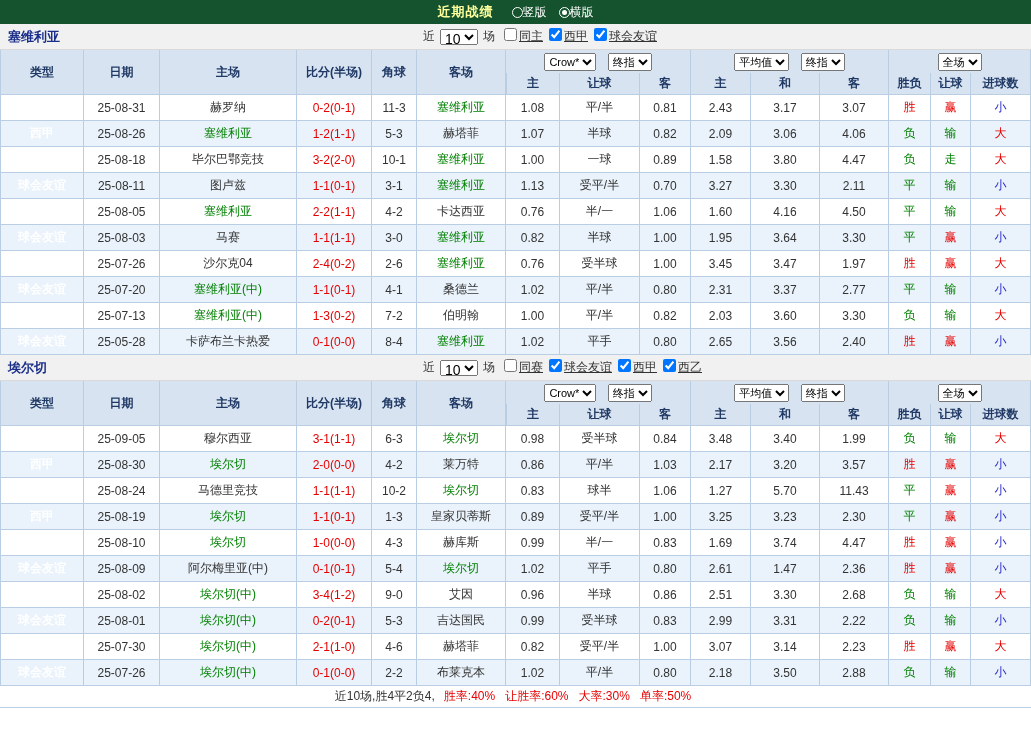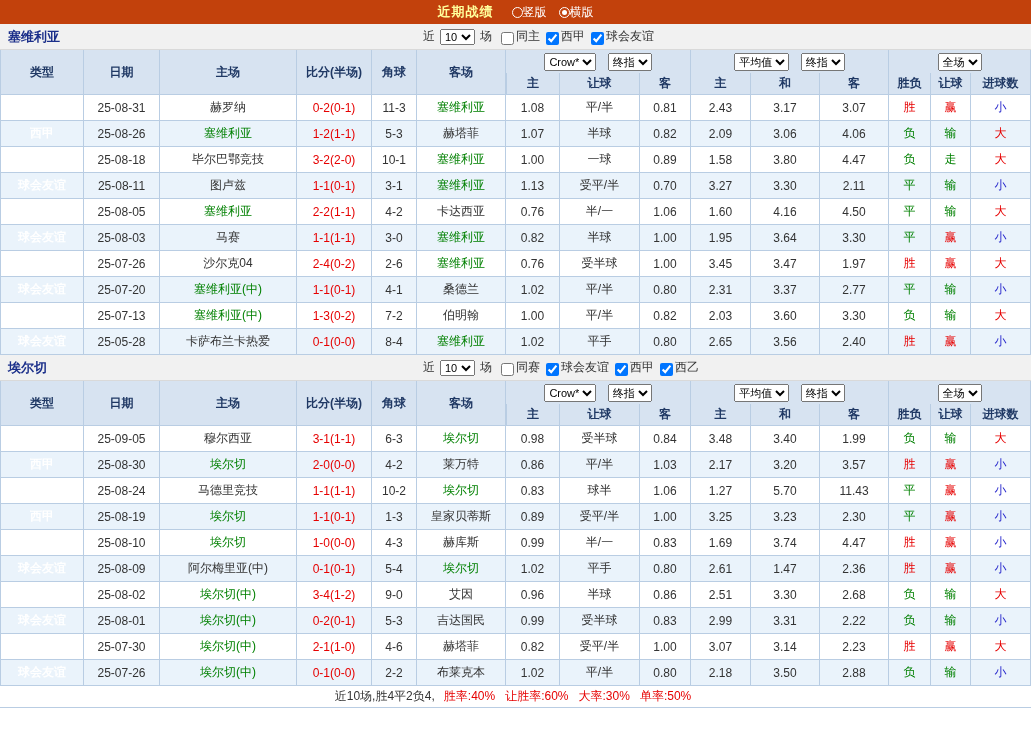--- a/index.html
+++ b/index.html
@@ -1,32 +1,32 @@
 <!DOCTYPE html>
 <html><head>
 <meta charset="utf-8">
 <style>
   * { margin:0; padding:0; box-sizing:border-box; }
   body { font-family:"Liberation Sans","DejaVu Sans",sans-serif; font-size:12px; color:#333; background:#fff; }
   .page { width:1031px; }
 
   
-  .topbar { height:24px; background:#c2410c; display:flex; align-items:center; justify-content:center; gap:6px; }
+  .topbar { height:24px; background:#14532d; display:flex; align-items:center; justify-content:center; gap:6px; }
   .topbar .title { color:#ffff9c; font-weight:bold; font-size:13px; letter-spacing:1px; }
   .radio { display:inline-flex; align-items:center; margin-left:12px; color:#fff; cursor:pointer; }
   .radio .dot { width:11px; height:11px; border:1px solid #fff; border-radius:50%; position:relative; display:inline-block; }
   .radio.sel .dot::after { content:""; position:absolute; left:2px; top:2px; right:2px; bottom:2px; background:#fff; border-radius:50%; }
 
   
   .section-head { height:26px; background:#f1f1f1; border-bottom:1px solid #d9d9d9; position:relative; display:flex; align-items:center; }
   .team-name { font-weight:bold; color:#1b2f8a; font-size:13px; padding-left:8px; }
   .filters { position:absolute; left:420px; top:0; height:100%; display:flex; align-items:center; }
   .filters .flabel { color:#333; margin:0 3px; }
-  .filters select { font-size:11px; height:16px; margin:0 2px; }
-  .filters label { display:inline-flex; align-items:flex-end; cursor:pointer; }
+  .filters select { font-size:14px; height:16px; margin:0 2px; }
+  .filters label { display:inline-flex; align-items:flex-start; cursor:pointer;text-decoration:underline; }
   .filters input[type=checkbox] { width:13px; height:13px; margin:0 2px 0 6px; }
 
   
   table { width:1031px; table-layout:fixed; border-collapse:separate; border-spacing:0; }
   th, td { border-right:1px solid #b9cde3; border-bottom:1px solid #b9cde3; text-align:center; overflow:hidden; white-space:nowrap; padding:0; }
   th:first-child, td:first-child { border-left:1px solid #b9cde3; }
   thead th { background:#d7e3f1; color:#1f3864; font-weight:bold; }
   .hdr-top th { height:23px; }
   .hdr-sub th { height:22px; }
   th.group { border-bottom:none; }

